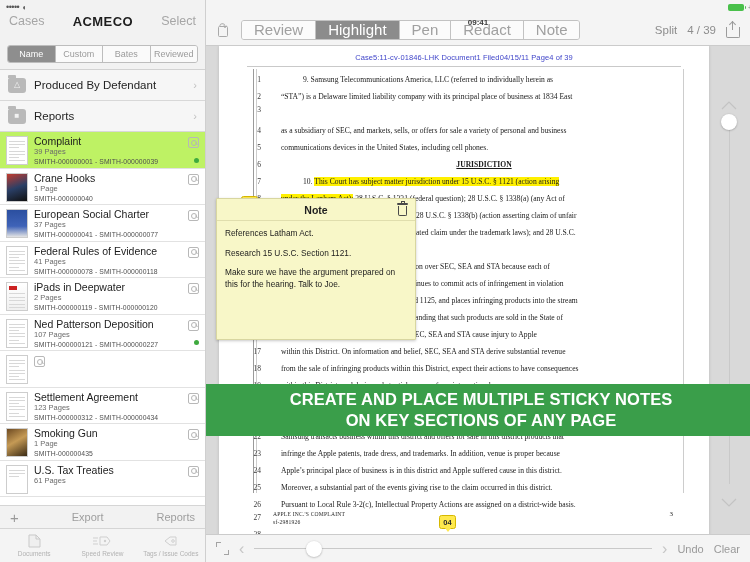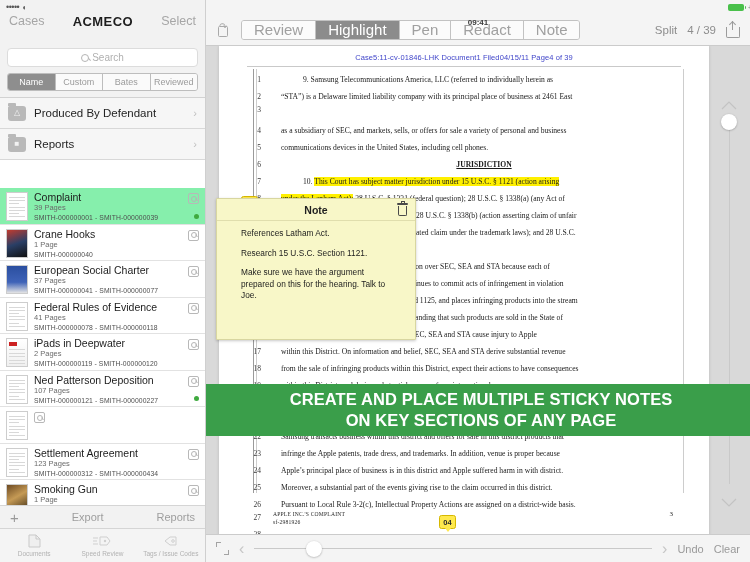--- a/index.html
+++ b/index.html
@@ -66,21 +66,21 @@
   .folder-ico span { font-size: 8px; color: #f2f2f2; line-height: 1; }
   .folder-label { flex: 1; font-size: 11.5px; color: #242424; }
   .chev { color: #c0c0c0; font-size: 11px; }
 
   #doc-list { flex: 1; overflow: hidden; background: #ffffff; }
   .doc-row {
     display: flex; align-items: flex-start; gap: 6px;
     padding: 3px 6px 3px 6px; border-bottom: 1px solid #e2e2e2;
     height: 36.5px; position: relative; background: #ffffff;
   }
-  .doc-row.selected { background: #86efac; margin-top: 28px; }
+  .doc-row.selected { background: #bef264; }
   .thumb {
     width: 22px; height: 29px; border: 1px solid #cdcdcd; background: #ffffff;
     flex: none; margin-top: 1px; overflow: hidden; position: relative;
   }
   .thumb .tl { position:absolute; left:2px; right:2px; height:1px; background:#d8d8d8; }
   .doc-meta { flex: 1; min-width: 0; padding-top: 0px; }
   .doc-title { font-size: 10.5px; color: #1c1c1c; line-height: 12px; white-space: nowrap; overflow: hidden; }
   .doc-pages { font-size: 7.5px; color: #6b6b6b; line-height: 10px; }
   .doc-bates { font-size: 6.8px; color: #4e4e4e; line-height: 10px; letter-spacing: 0.1px; white-space: nowrap; }
   .srch-badge {
@@ -188,21 +188,21 @@
   }
   .sticky-hd {
     height: 22px; display: flex; align-items: center; justify-content: center;
     position: relative; border-bottom: 1px solid #e0dead; background: #f8f7c8;
   }
   .sticky-hd .ttl { font-size: 10.5px; font-weight: bold; color: #1f1f1f; }
   .trash { position: absolute; right: 7px; top: 4px; width: 11px; height: 13px; }
   .trash .lid { position:absolute; top:0; left:0; width:11px; height:2px; background:#4a4a4a; border-radius:1px; }
   .trash .bdy { position:absolute; top:3px; left:1px; width:9px; height:10px; border:1.2px solid #4a4a4a; border-top:none; border-radius:0 0 2px 2px; }
   .trash .hdl { position:absolute; top:-2px; left:4px; width:4px; height:2px; border:1px solid #4a4a4a; border-bottom:none; }
-  .sticky-body { padding: 7px 24px; font-size: 8.3px; color: #1c1c1c; line-height: 11.5px; }
+  .sticky-body { padding: 7px 8px; font-size: 8.3px; color: #1c1c1c; line-height: 11.5px; }
   .sticky-body p { margin-bottom: 8px; }
   .sticky-body p:last-child { margin-bottom: 18px; }
 
   
   .promo {
     position: absolute; left: 0; top: 338px; width: 550px; height: 52px;
     background: #3a9e4a; z-index: 30; display: flex; flex-direction: column;
     align-items: center; justify-content: center; gap: 2px;
   }
   .promo div {
@@ -250,26 +250,20 @@
       <span class="signal-dots">•••••</span>
       <span class="wifi-glyph">◐</span>
     </div>
 
     <div class="sb-nav">
       <span class="sb-nav-side">Cases</span>
       <span class="sb-nav-title">ACMECO</span>
       <span class="sb-nav-side">Select</span>
     </div>
 
-    <div class="sb-search-wrap">
-      <div class="sb-search">
-        <span class="mag"></span>
-        <span>Search</span>
-      </div>
-    </div>
 
     <div class="seg-wrap">
       <div class="seg">
         <div class="active">Name</div>
         <div>Custom</div>
         <div>Bates</div>
         <div>Reviewed</div>
       </div>
     </div>
 
@@ -527,21 +521,21 @@
           <div class="rule-left"></div>
           <div class="rule-left2"></div>
           <div class="rule-right"></div>
           <div id="lines" style="position: relative;">
               <div class="ln">
                 <span class="num">1</span>
                 <span class="txt"><span class="ind"></span><span>9.   </span><span>Samsung Telecommunications America, LLC (referred to individually herein as</span></span>
               </div>
               <div class="ln">
                 <span class="num">2</span>
-                <span class="txt"><span>“STA”) is a Delaware limited liability company with its principal place of business at 2461 East</span></span>
+                <span class="txt"><span>“STA”) is a Delaware limited liability company with its principal place of business at 1834 East</span></span>
               </div>
               <div class="ln">
                 <span class="num">3</span>
               </div>
               <div class="ln">
                 <span class="num">4</span>
                 <span class="txt"><span>as a subsidiary of SEC, and markets, sells, or offers for sale a variety of personal and business</span></span>
               </div>
               <div class="ln">
                 <span class="num">5</span>
@@ -614,21 +608,21 @@
               <div class="ln">
                 <span class="num">22</span>
                 <span class="txt"><span>Samsung transacts business within this district and offers for sale in this district products that</span></span>
               </div>
               <div class="ln">
                 <span class="num">23</span>
                 <span class="txt"><span>infringe the Apple patents, trade dress, and trademarks.  In addition, venue is proper because</span></span>
               </div>
               <div class="ln">
                 <span class="num">24</span>
-                <span class="txt"><span>Apple’s principal place of business is in this district and Apple suffered harm in with district.</span></span>
+                <span class="txt"><span>Apple’s principal place of business is in this district and Apple suffered cause in this district.</span></span>
               </div>
               <div class="ln">
                 <span class="num">25</span>
                 <span class="txt"><span>Moreover, a substantial part of the events giving rise to the claim occurred in this district.</span></span>
               </div>
               <div class="ln">
                 <span class="num">26</span>
                 <span class="txt"><span>Pursuant to Local Rule 3-2(c), Intellectual Property Actions are assigned on a district-wide basis.</span></span>
               </div>
               <div class="ln">

